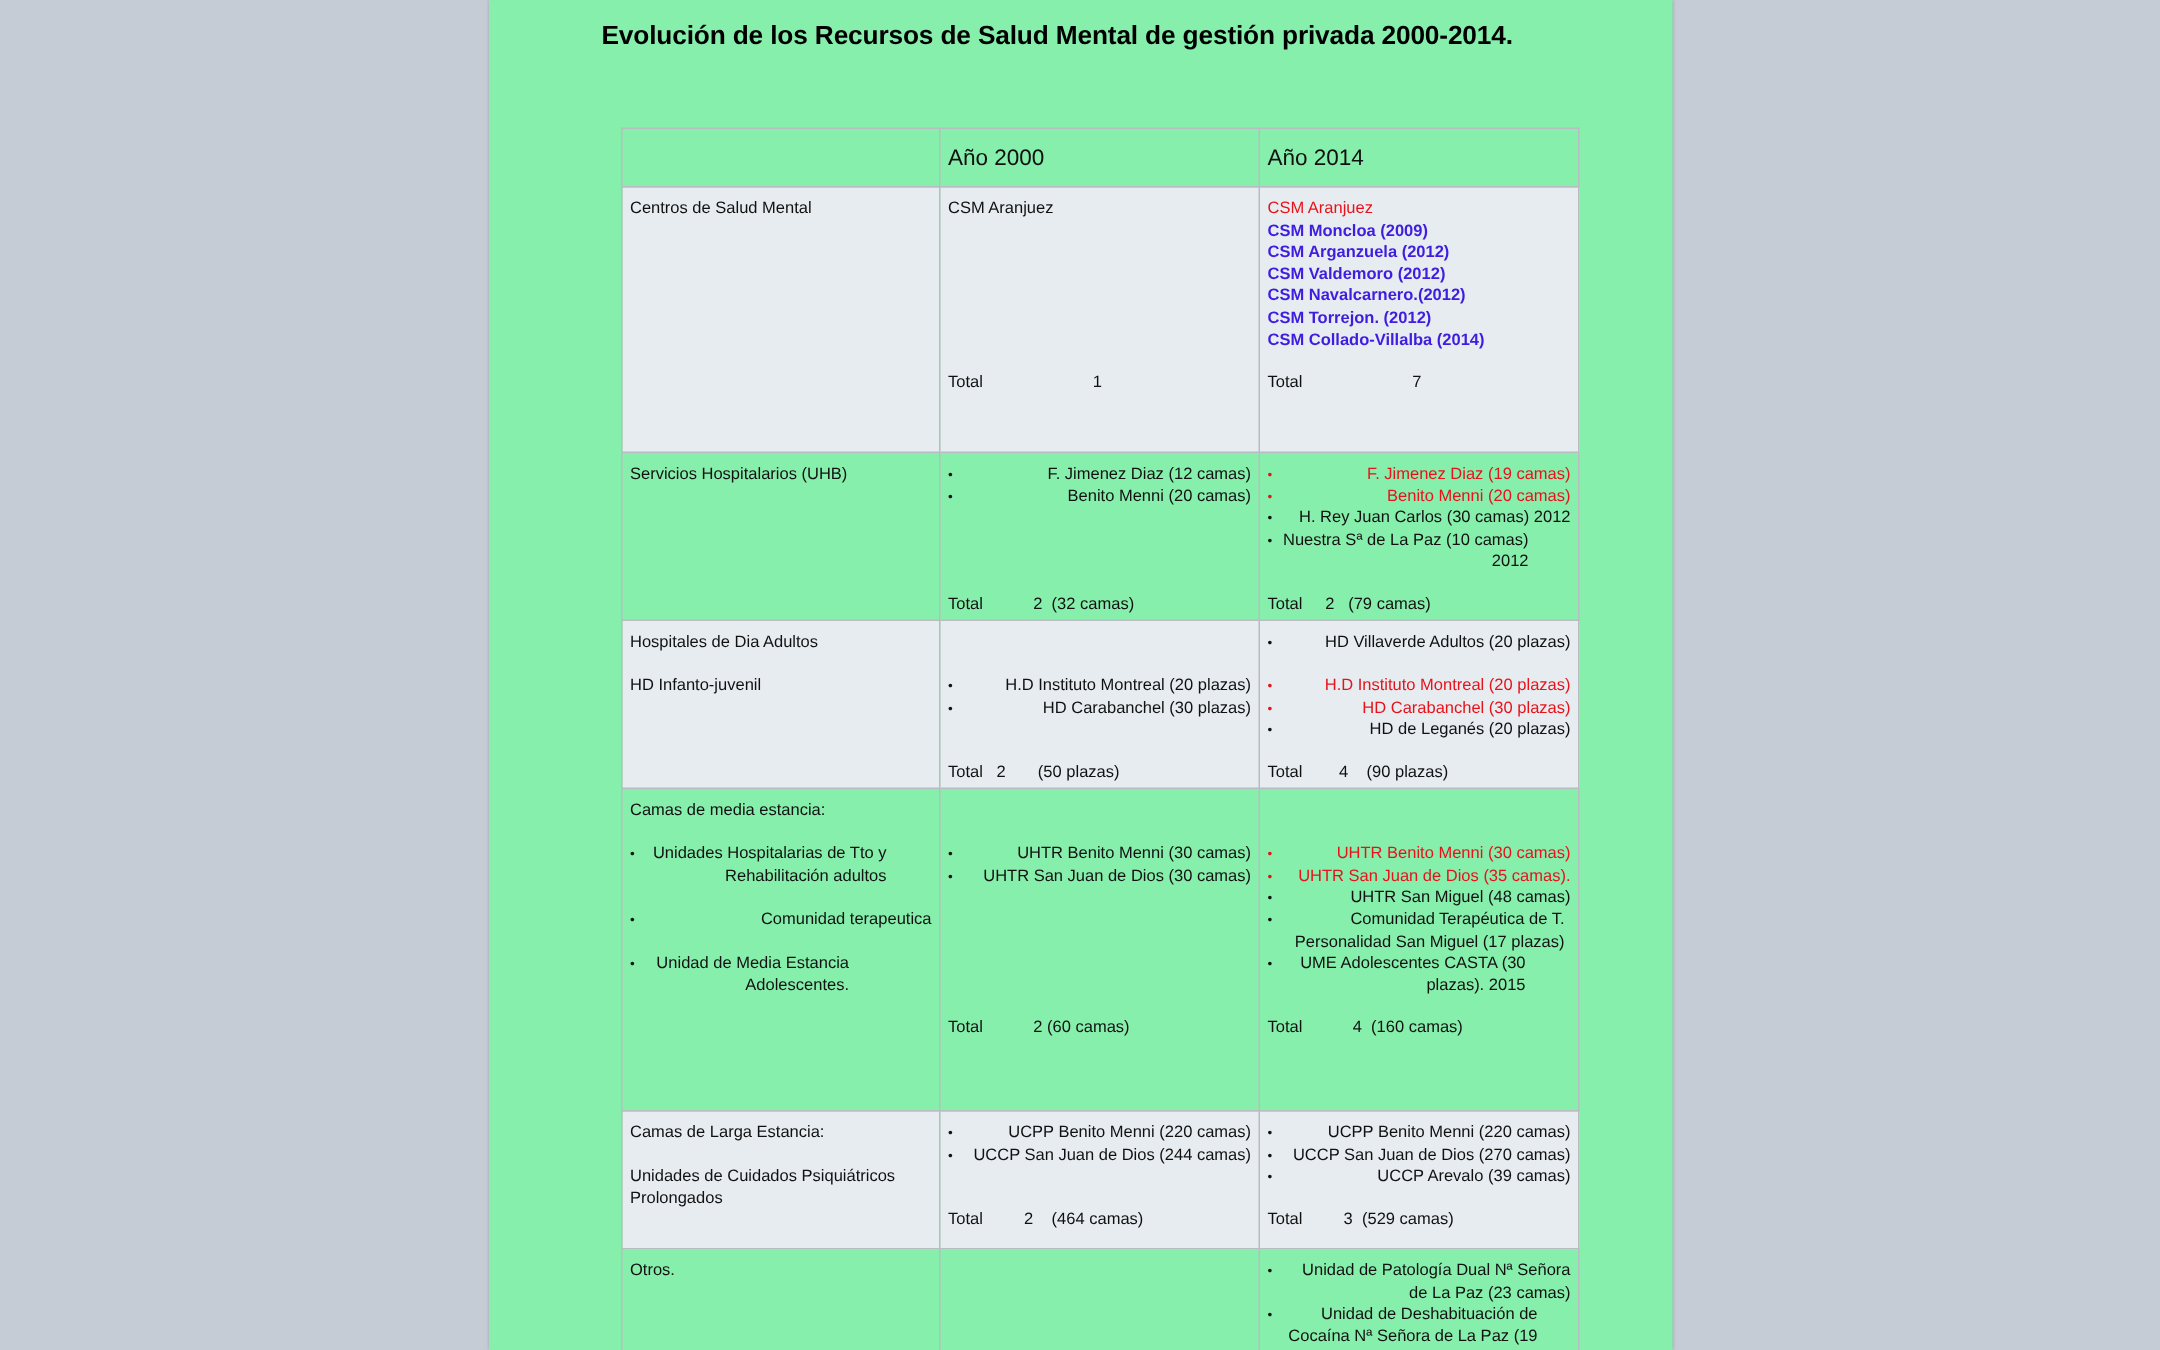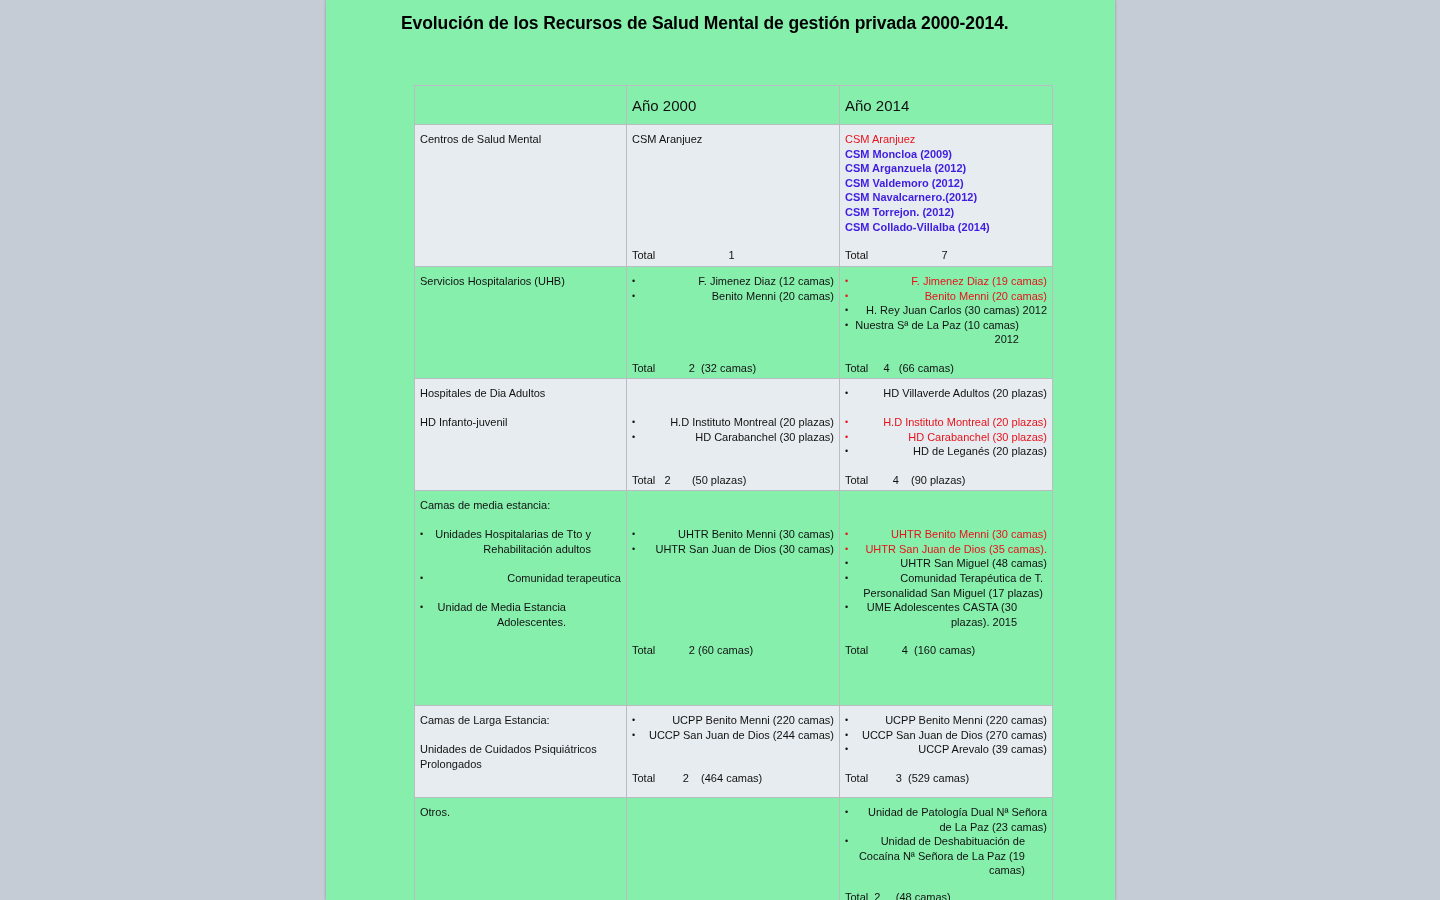--- a/index.html
+++ b/index.html
@@ -63,21 +63,21 @@
         <col class="c2">
         <col class="c3">
       </colgroup>
     <tbody>
         <tr class="head">
       <th></th>
       <th>Año 2000</th>
       <th>Año 2014</th>
     </tr>
 
-    <tr class="shaded" style="height:142px">
+    <tr class="shaded" style="height:177px">
       <td>
             <div class="inner">
         <div class="line">Centros de Salud Mental</div>
       </div>
           </td>
       <td>
             <div class="cell inner" style="height:133px">
         <div class="line">CSM Aranjuez</div>
         <div class="total">Total                        1</div>
       </div>
@@ -126,21 +126,21 @@
                 <span class="txt">Benito Menni (20 camas)</span>
               </div>
         <div class="bul">
                 <span class="dot">•</span>
                 <span class="txt" style="white-space:pre"> H. Rey Juan Carlos (30 camas) 2012</span>
               </div>
         <div class="bul">
                 <span class="dot">•</span>
                 <span class="txt" style="padding-right:28px">Nuestra Sª de La Paz (10 camas) 2012</span>
               </div>
-        <div class="total">Total     4   (66 camas)</div>
+        <div class="total">Total     2   (79 camas)</div>
       </div>
           </td>
     </tr>
 
     <tr class="shaded" style="height:101px">
       <td>
             <div class="inner">
         <div class="line">Hospitales de Dia Adultos</div>
         <div class="gap"></div>
         <div class="line">HD Infanto-juvenil</div>

